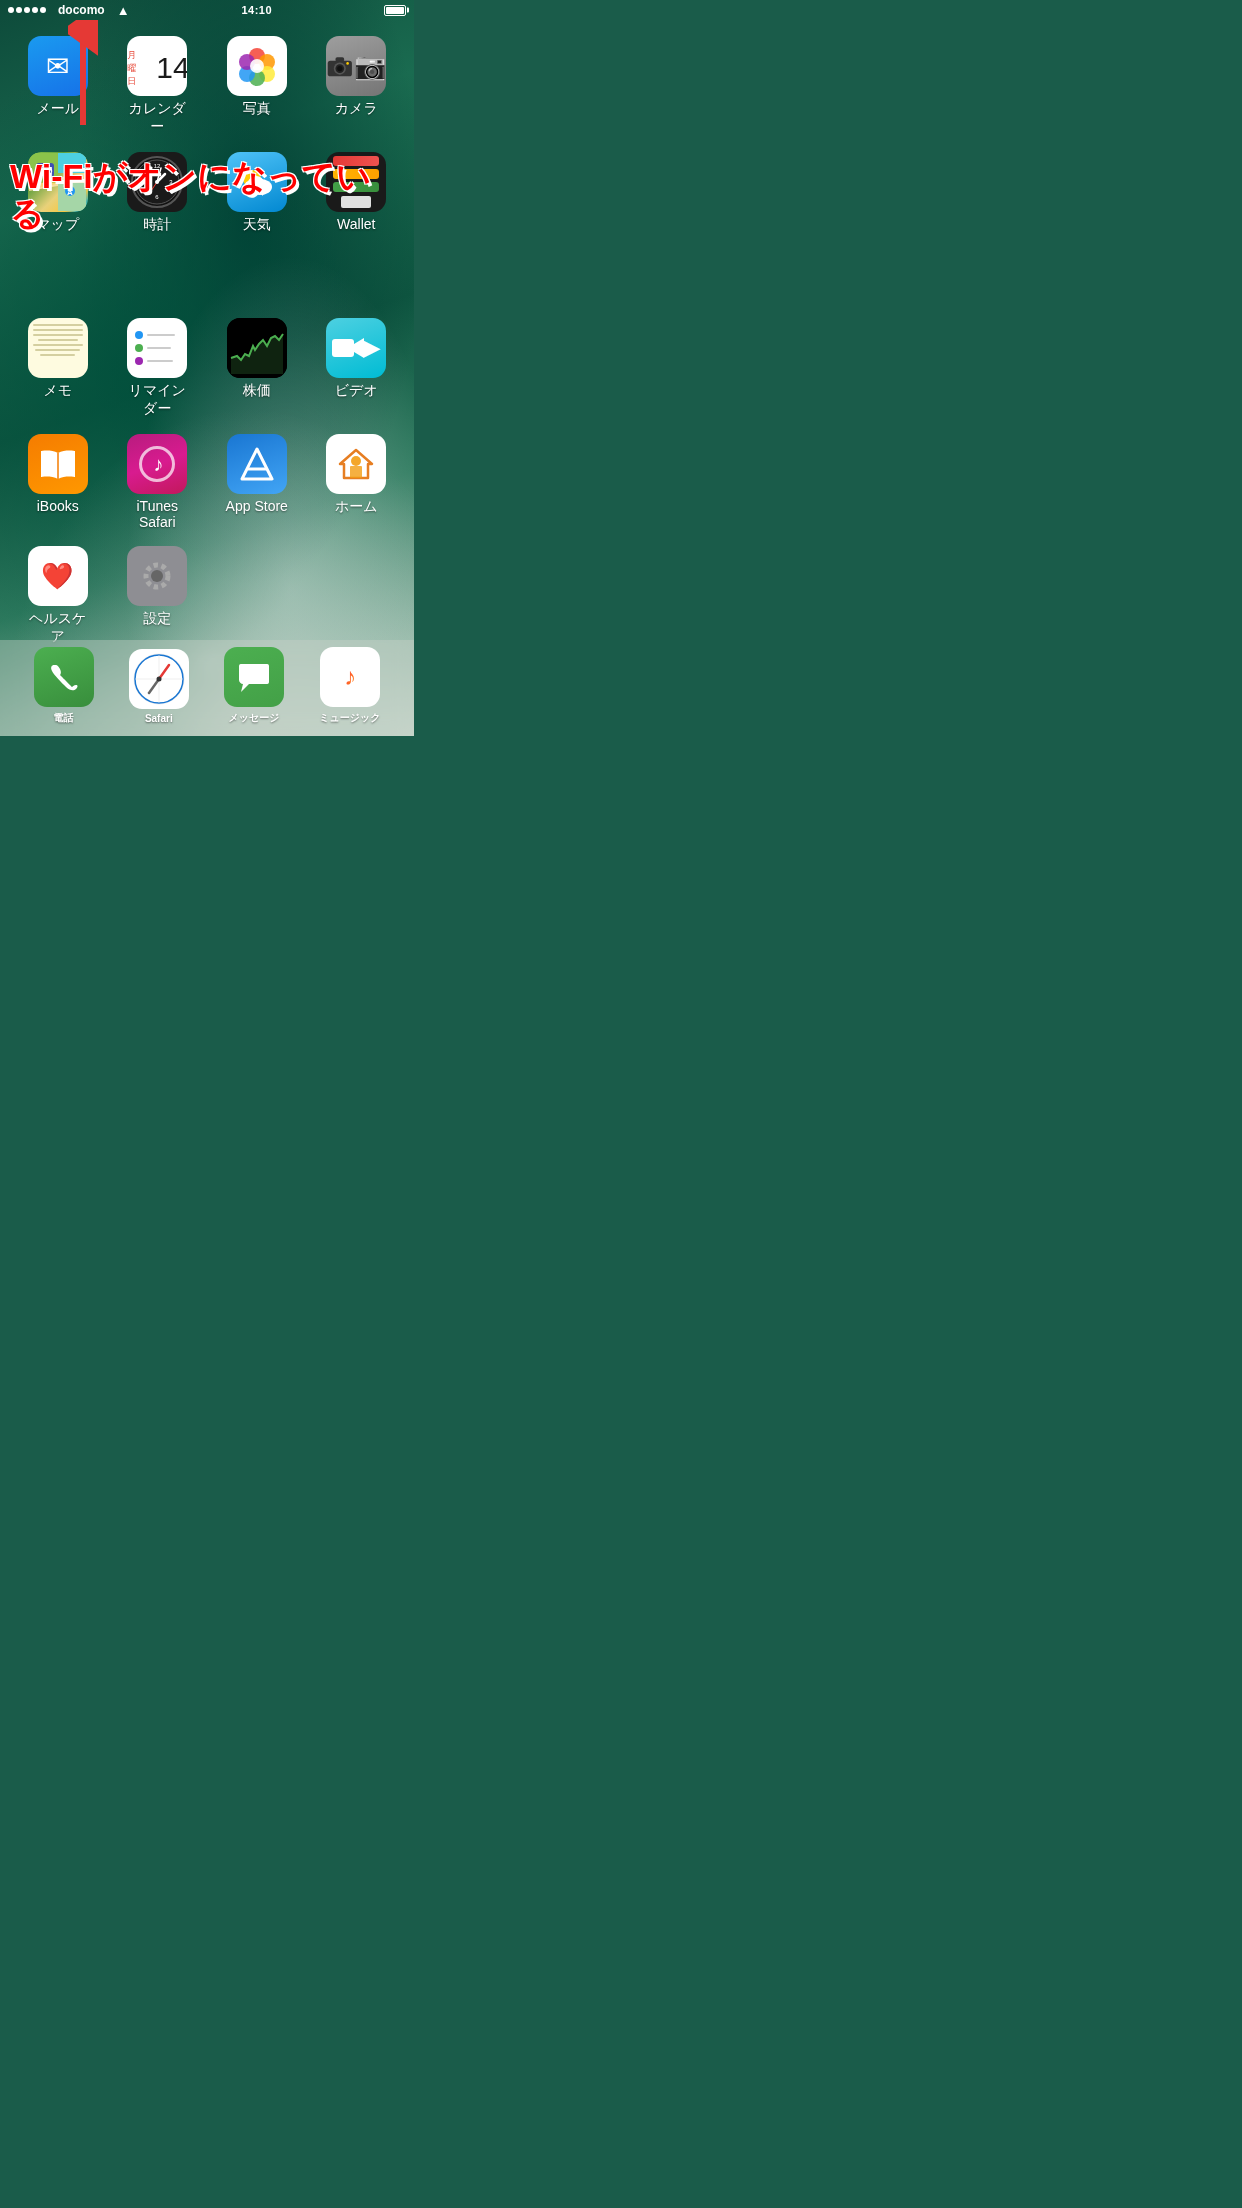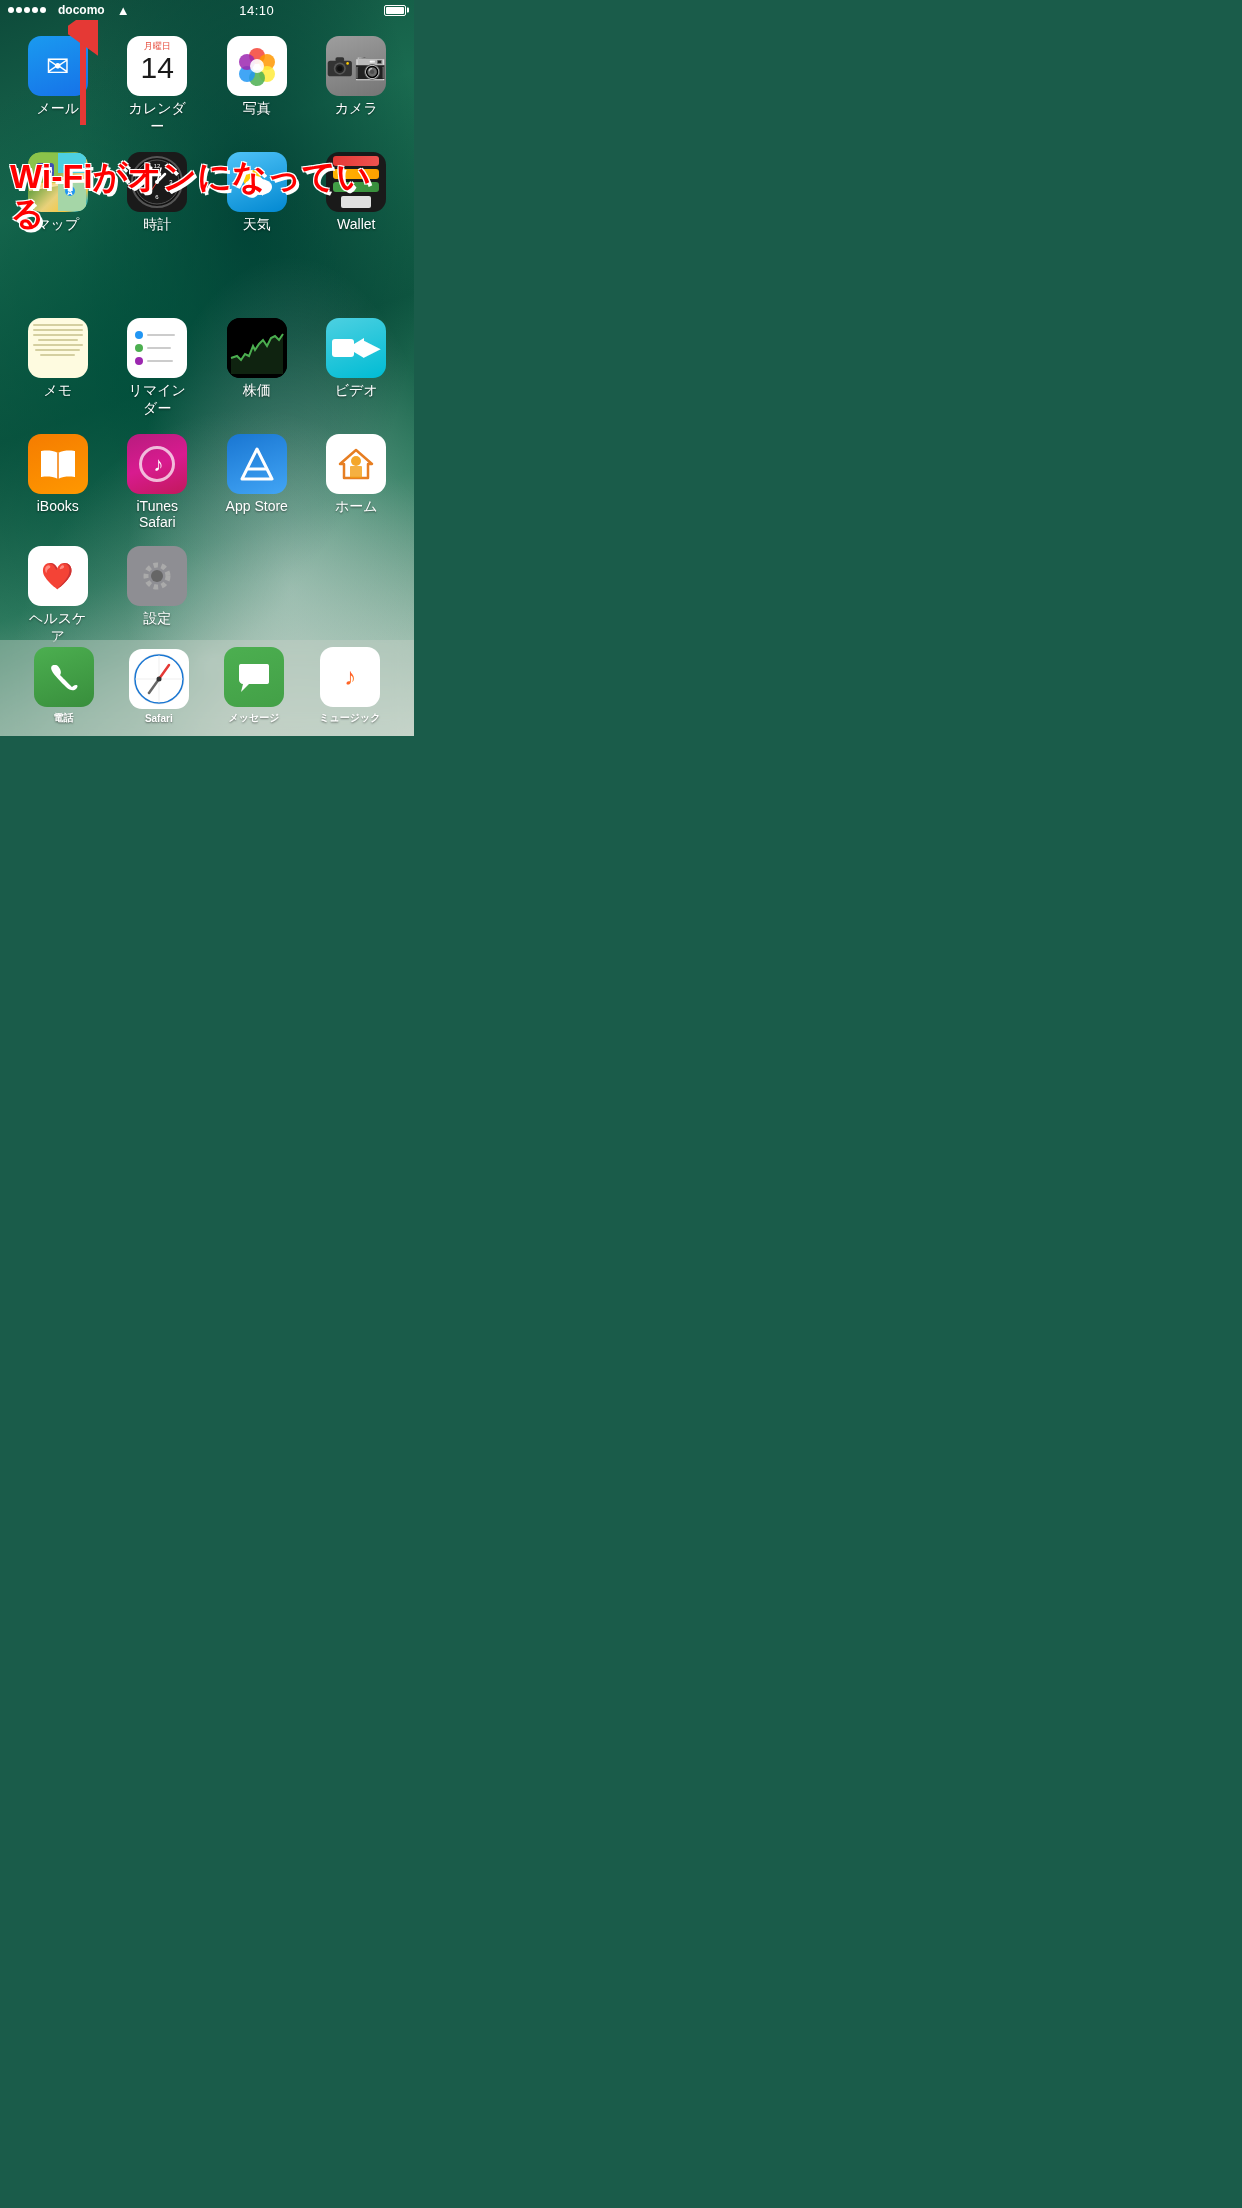--- a/index.html
+++ b/index.html
@@ -63,22 +63,22 @@
       height: 6px;
       border-radius: 50%;
       background: white;
     }
 
     .wifi-icon {
       font-size: 13px;
     }
 
     .status-center {
-      font-size: 13px;
-      font-weight: 400;
+      font-size: 11px;
+      font-weight: 700;
       letter-spacing: 0.5px;
     }
 
     .status-right {
       display: flex;
       align-items: center;
       gap: 4px;
     }
 
     .battery {
@@ -160,24 +160,24 @@
     }
     .icon-mail::after {
       content: '✉';
       font-size: 28px;
       color: white;
     }
 
     
     .icon-calendar {
       background: white;
-      flex-direction: column;
       justify-content: flex-start;
       padding-top: 4px;
       font-family: -apple-system, sans-serif;
+      gap: 20px;
     }
 
     .cal-header {
       font-size: 9px;
       color: #e74c3c;
       font-weight: 500;
     }
 
     .cal-date {
       font-size: 30px;

